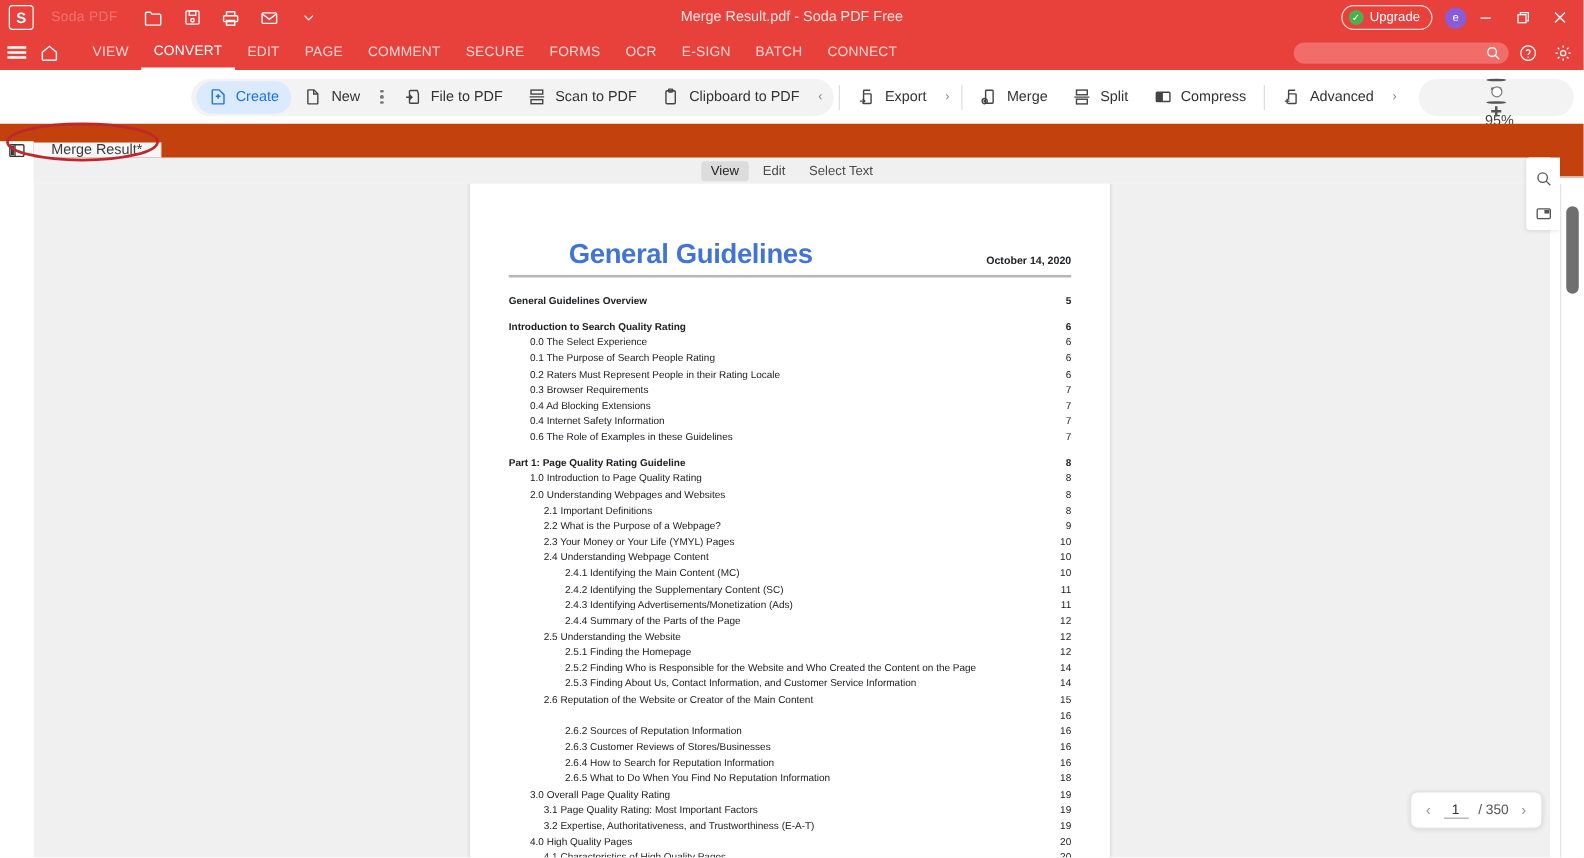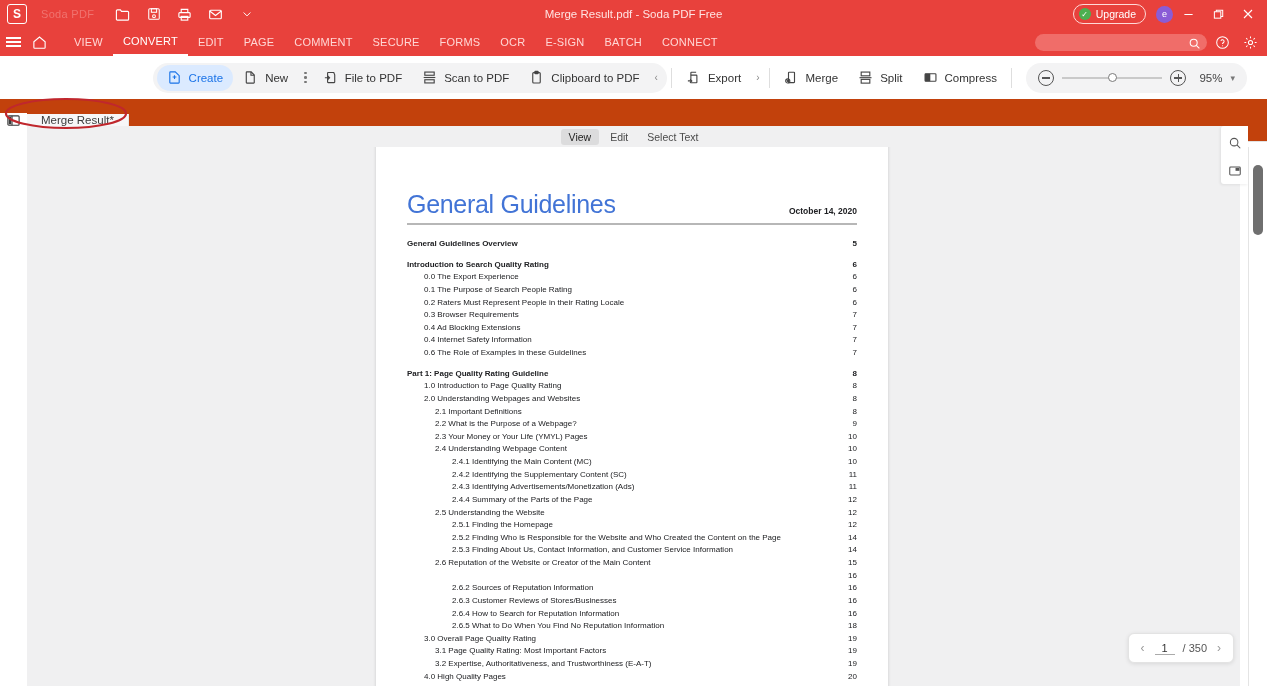--- a/index.html
+++ b/index.html
@@ -89,23 +89,23 @@
   .rib-btn.primary .ri { color: #1a73e8; }
   .ri { display: flex; align-items: center; justify-content: center; color: #444; }
   .kebab { display: flex; flex-direction: column; gap: 2px; padding: 0 6px; cursor: pointer; }
   .kebab i { width: 2.5px; height: 2.5px; border-radius: 50%; background: #777; display: block; }
   .chev { color: #888; font-size: 10px; padding: 0 5px; cursor: pointer; }
   .rib-sep { width: 1px; height: 20px; background: #dedede; margin: 0 4px; }
   .rib-free { display: flex; align-items: center; }
 
   
   .zoomwrap {
-    position: absolute; right: 20px; top: 7px;
+    position: absolute; right: 8px; top: 7px;
     display: flex; align-items: center; gap: 8px;
-    background: #f3f3f4; border-radius: 15px; height: 30px; padding: 0 12px;
+    background: #f3f3f4; border-radius: 15px; height: 30px; padding: 0 12px; flex-direction: column;
   }
   .zcirc {
     width: 16px; height: 16px; border-radius: 50%; border: 1.4px solid #555;
     position: relative; cursor: pointer;
   }
   .zcirc::before { content:""; position:absolute; left:3px; top:6.3px; width:8px; height:1.4px; background:#555; }
   .zcirc.plus::after { content:""; position:absolute; left:6.3px; top:3px; width:1.4px; height:8px; background:#555; }
   .zslider { width: 100px; height: 1.5px; background: #c9c9c9; position: relative; cursor: pointer; }
   .zknob {
     position: absolute; left: 46px; top: -4px; width: 9px; height: 9px;
@@ -155,22 +155,23 @@
   .canvas {
     position: absolute; top: 147px; left: 27px; width: 1213px; height: 539px;
     background: #f0f0f1; overflow: hidden;
   }
   .page {
     position: absolute; left: 349px; top: -5px; width: 512px; height: 560px;
     background: #ffffff; box-shadow: 0 0 3px rgba(0,0,0,.16);
   }
   .pg-inner { padding: 48px 31px 0 31px; }
   .doc-title {
-    color: #4274d6; font-size: 25px; font-weight: normal; letter-spacing: -.3px;
+    color: #4274d6; font-size: 22px; font-weight: bold; letter-spacing: -.3px;
     display: inline-block;
+    margin-left: 48px;
   }
   .doc-head { display: flex; align-items: flex-end; justify-content: space-between; }
   .doc-date { font-size: 8.5px; font-weight: bold; color: #202124; padding-bottom: 3px; }
   .doc-rule { height: 2px; background: #b7b7b7; margin-top: 4px; margin-bottom: 13px; }
 
   .toc-row {
     display: flex; align-items: baseline; font-size: 8px; color: #202124;
     line-height: 1.58; white-space: nowrap;
   }
   .toc-row .t { flex: 0 0 auto; }
@@ -510,21 +511,21 @@
               <span class="t">General Guidelines Overview</span>
               <span class="fill"></span>
               <span class="p">5</span>
             </div>
             <div class="toc-row h">
               <span class="t">Introduction to Search Quality Rating</span>
               <span class="fill"></span>
               <span class="p">6</span>
             </div>
             <div class="toc-row lv1">
-              <span class="t">0.0 The Export Experience</span>
+              <span class="t">0.0 The Select Experience</span>
               <span class="fill"></span>
               <span class="p">6</span>
             </div>
             <div class="toc-row lv1">
               <span class="t">0.1 The Purpose of Search People Rating</span>
               <span class="fill"></span>
               <span class="p">6</span>
             </div>
             <div class="toc-row lv1">
               <span class="t">0.2 Raters Must Represent People in their Rating Locale</span>

